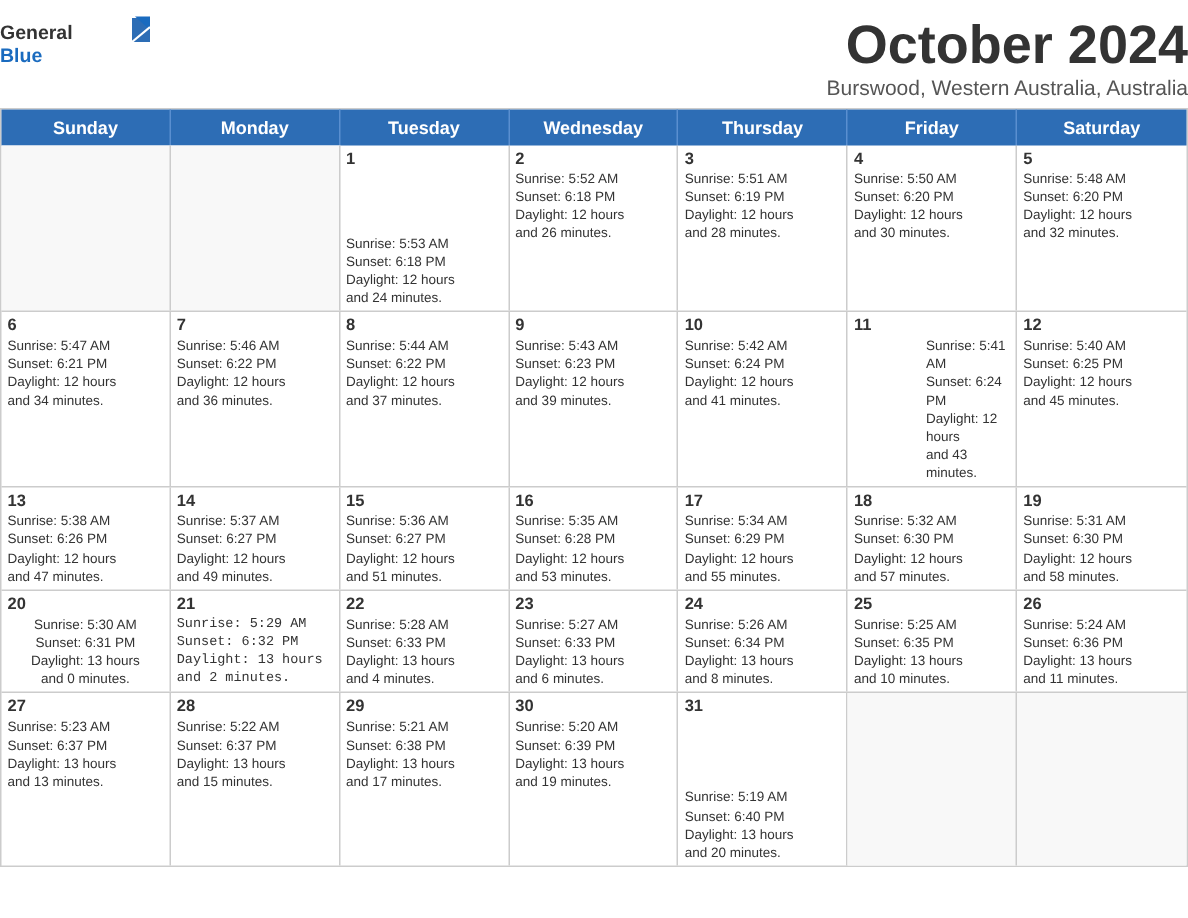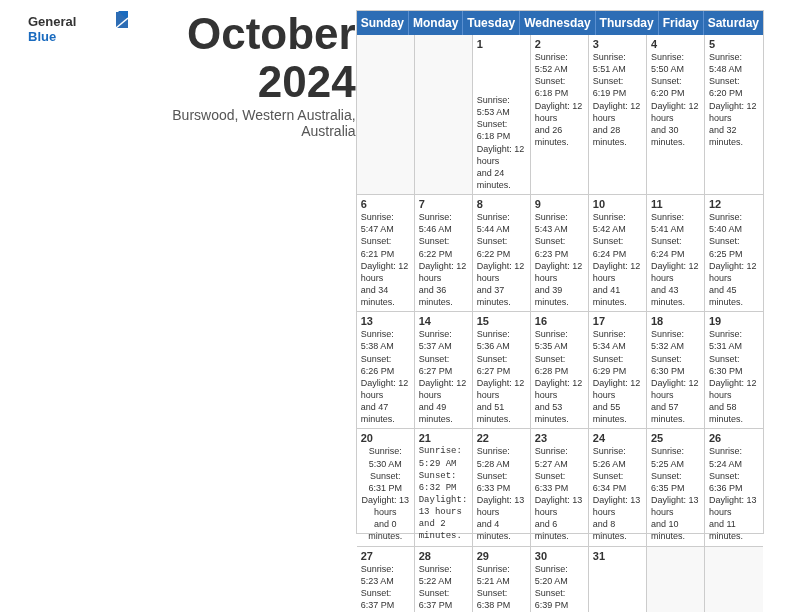--- a/index.html
+++ b/index.html
@@ -6,39 +6,40 @@
     body {
       font-family: Arial, sans-serif;
       background: #fff;
       width: 792px;
       height: 612px;
       overflow: hidden;
     }
     .page {
       width: 792px;
       height: 544px;
-      padding: 10px 28px;
-      display: flex;
+      padding: 10px 0;
+      display: flex;
+      flex-direction: column;
     }
     .header {
       display: flex;
       align-items: flex-start;
       justify-content: space-between;
       margin-bottom: 6px;
     }
     .logo {
       display: flex;
       align-items: center;
       gap: 2px;
     }
     .title-block {
       text-align: right;
     }
     .month-title {
-      font-size: 44px;
+      font-size: 36px;
       font-weight: bold;
       color: #333;
       line-height: 1.1;
     }
     .subtitle {
       font-size: 14px;
       color: #555;
       margin-left: 30px;
     }
     .calendar {
@@ -197,21 +198,21 @@
           </div>
           <div class="cal-cell">
             <span class="day-num">10</span>
             <div class="cell-text" style="white-space: pre-line;">Sunrise: 5:42 AM
 Sunset: 6:24 PM
 Daylight: 12 hours
 and 41 minutes.</div>
           </div>
           <div class="cal-cell">
             <span class="day-num">11</span>
-            <div class="cell-text" style="white-space: pre-line;">Sunrise: 5:41 AM
+            <div class="cell-text" style="white-space: pre-line; margin-left: 48px;">Sunrise: 5:41 AM
 Sunset: 6:24 PM
 Daylight: 12 hours
 and 43 minutes.</div>
           </div>
           <div class="cal-cell">
             <span class="day-num">12</span>
             <div class="cell-text" style="white-space: pre-line;">Sunrise: 5:40 AM
 Sunset: 6:25 PM
 Daylight: 12 hours
 and 45 minutes.</div>

